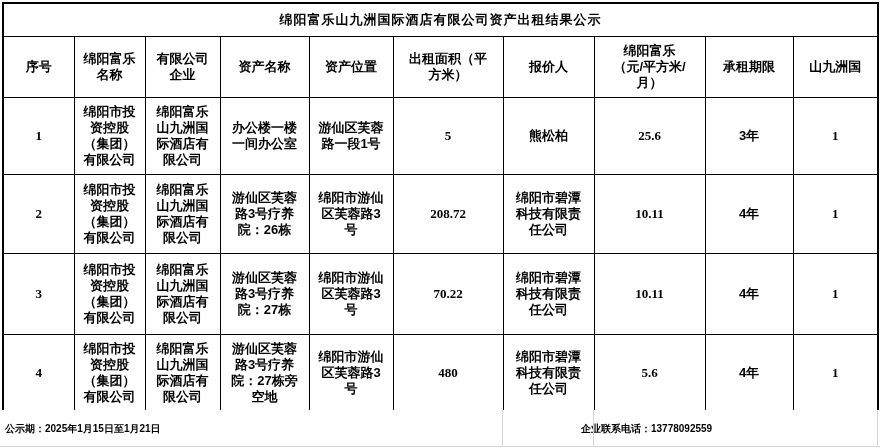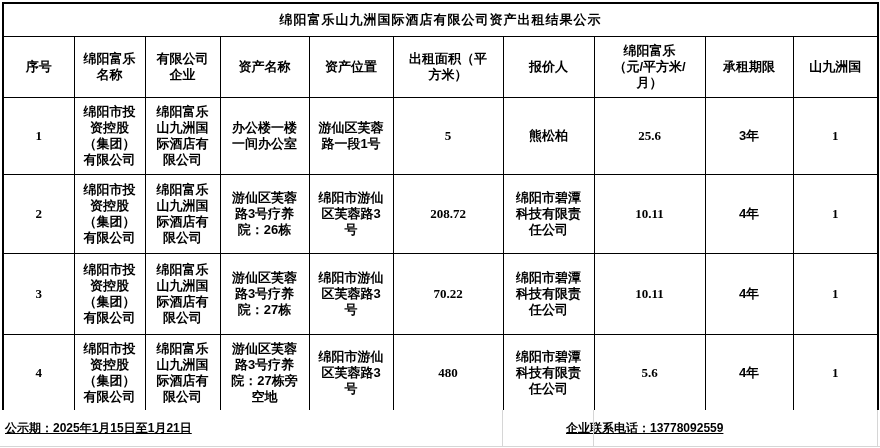--- a/index.html
+++ b/index.html
@@ -32,24 +32,24 @@
     font-family: "Liberation Serif", "DejaVu Serif", serif;
     font-weight: normal; font-size: 14px;
   }
   .footer-strip {
     position: absolute; left: 0; top: 410px; width: 880px; height: 37px;
     background: #fff;
   }
   .footer-left, .footer-right {
     position: absolute; top: 0; height: 37px;
     display: flex; align-items: center;
-    font-size: 12px; font-weight: bold; white-space: nowrap; text-decoration: underline;
+    font-size: 10px; font-weight: bold; white-space: nowrap;
   }
   .footer-left { left: 5px; }
-  .footer-right { left: 566px; }
+  .footer-right { left: 581px; }
   .grid-vline { position: absolute; top: 410px; height: 37px; width: 1px; background: #d6d6d6; }
   .grid-hline { position: absolute; top: 446px; left: 0; width: 880px; height: 1px; background: #d6d6d6; }
 </style>
 </head>
 <body>
 
 <div class="page">
 
   <table class="announce">
     <colgroup>

